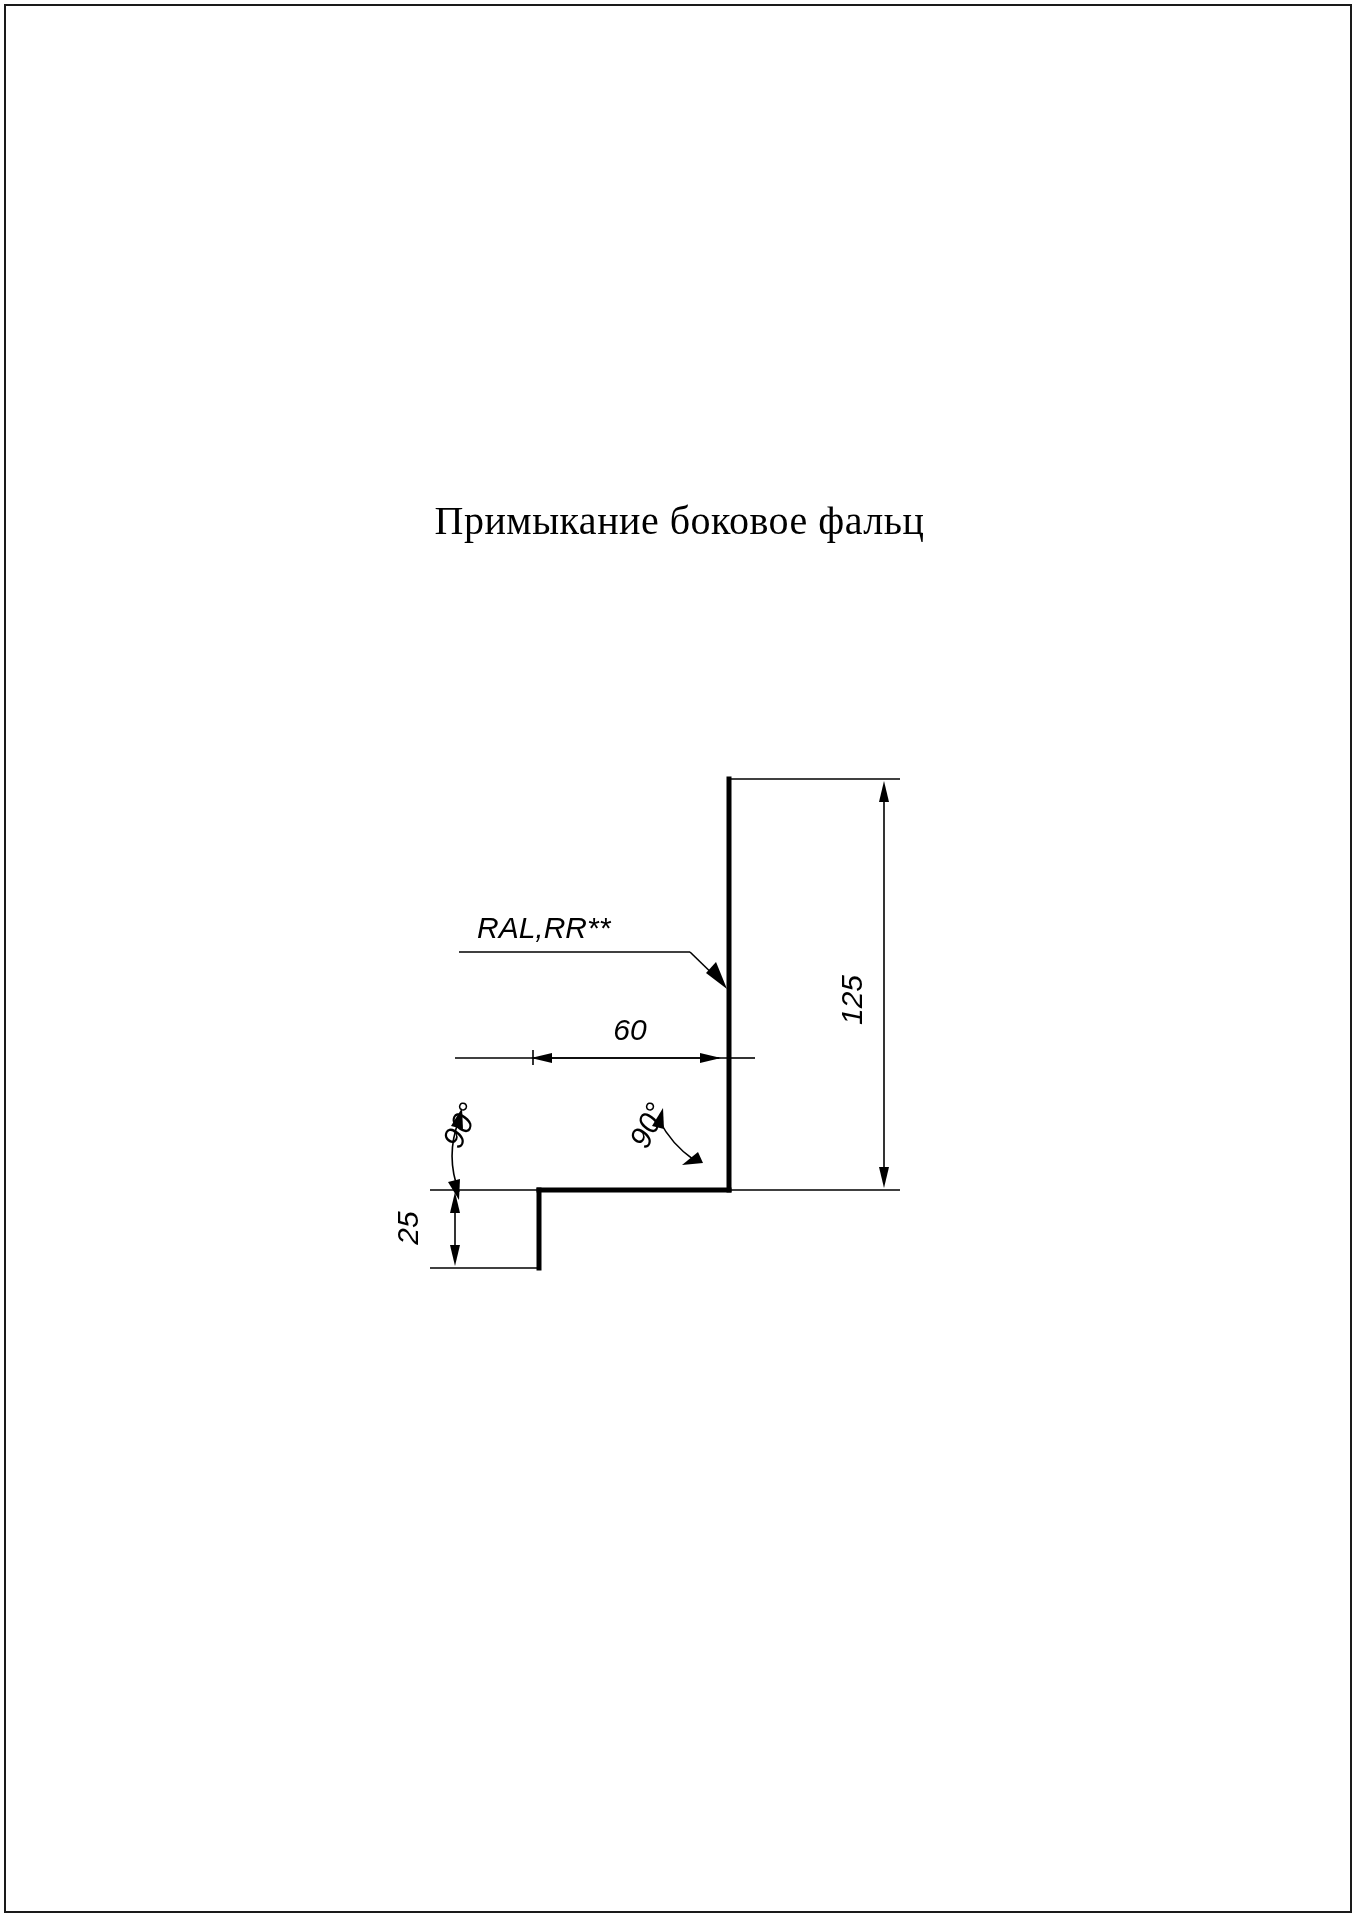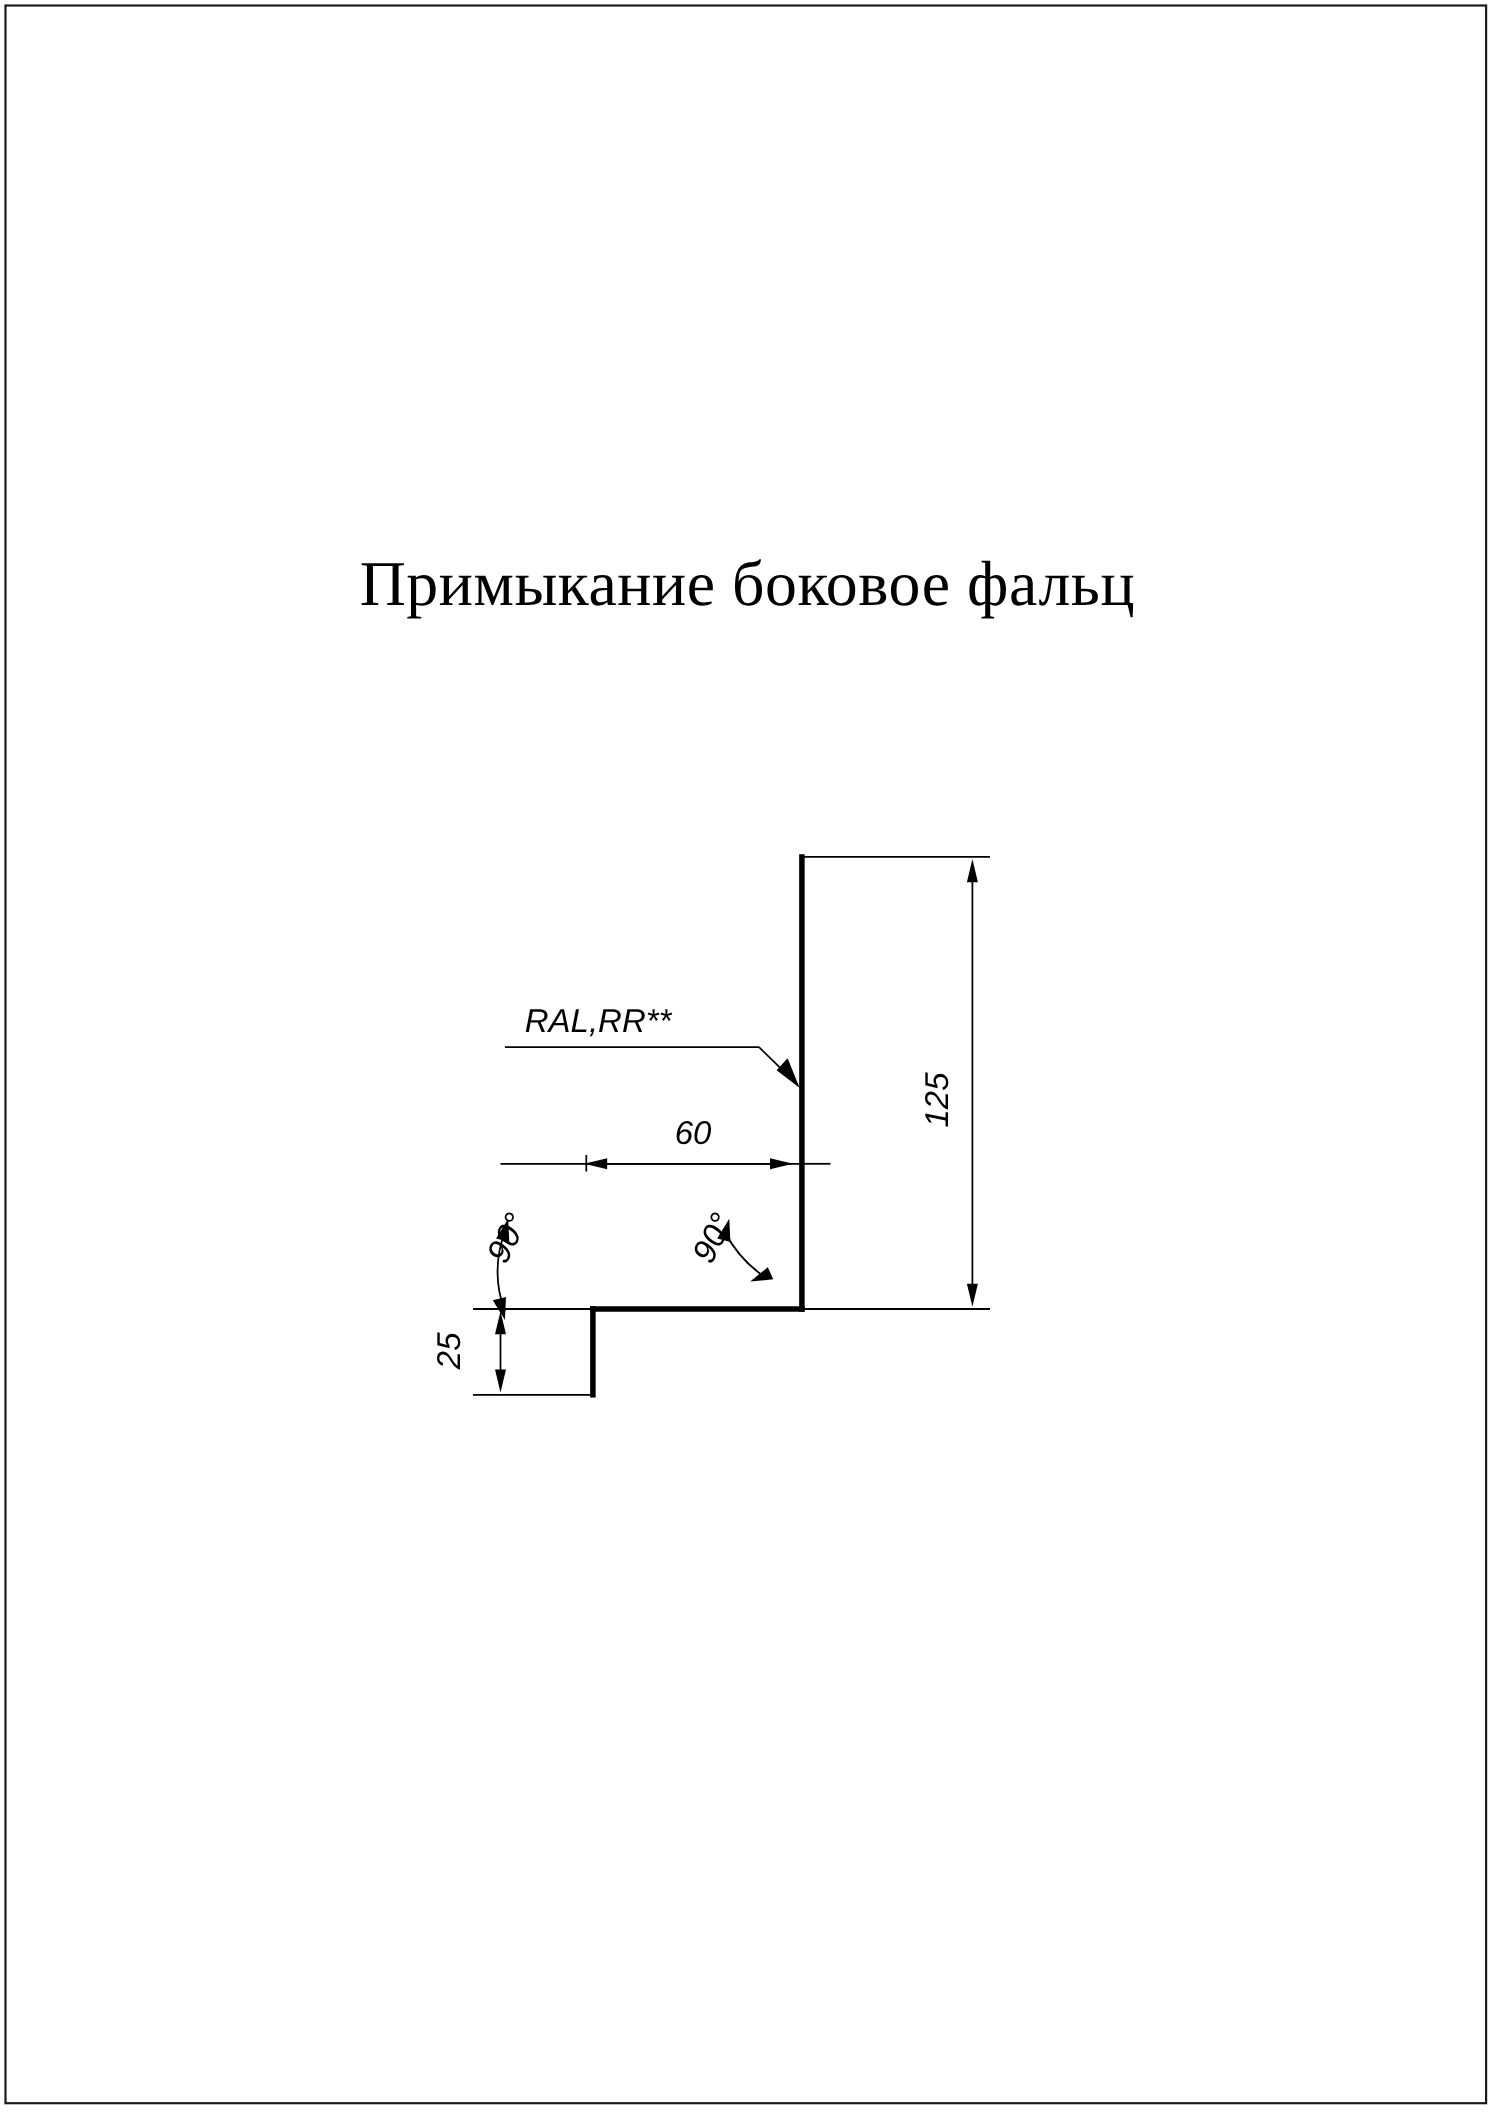--- a/index.html
+++ b/index.html
@@ -30,21 +30,21 @@
     border: 2px solid #1a1a1a;
     box-sizing: border-box;
   }
   #title {
     position: absolute;
     left: 0;
     top: 497px;
     width: 1359px;
     text-align: center;
     font-family: "Liberation Serif", serif;
-    font-size: 58px;
+    font-size: 40px;
     color: #000000;
     letter-spacing: 0.5px;
     white-space: nowrap;
   }
   #drawing {
     position: absolute;
     left: 0;
     top: 0;
     width: 1359px;
     height: 1920px;

